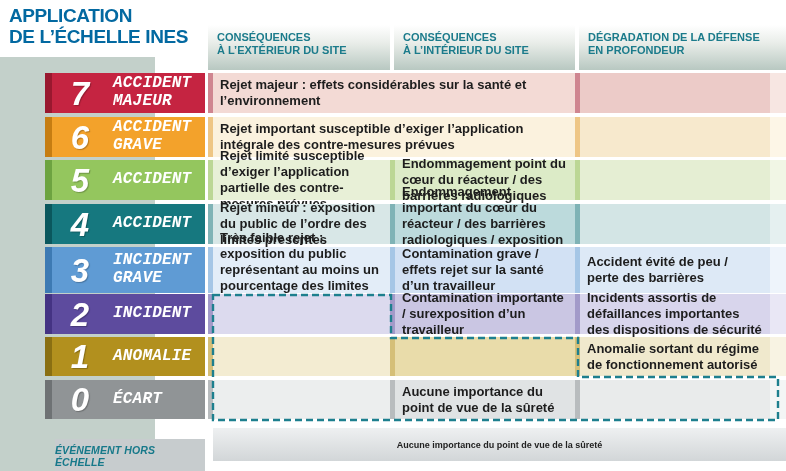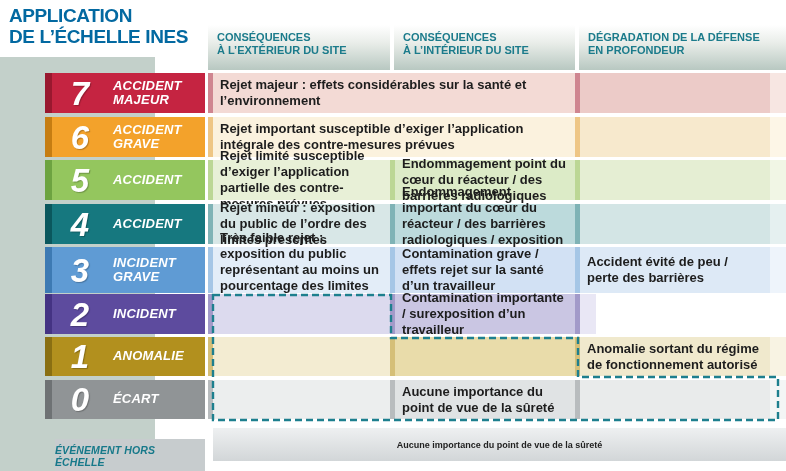--- a/index.html
+++ b/index.html
@@ -11,22 +11,22 @@
   .colhead{position:absolute;top:25px;height:45px;box-sizing:border-box;padding:6px 4px 0 9px;
          background:linear-gradient(180deg,#ffffff 0%,#e9ede9 40%,#b8c8c1 100%);
          color:#1b7b8b;font-size:11px;font-weight:bold;line-height:1.18;white-space:pre-line;}
   .h1{left:208px;width:182px;} .h2{left:394px;width:181px;} .h3{left:579px;width:207px;}
 
   .row{position:absolute;left:0;width:786px;}
   .chip{position:absolute;left:45px;width:160px;height:100%;box-sizing:border-box;
         background:var(--chip);border-left:7px solid var(--edge);display:flex;align-items:center;}
   .num{width:56px;text-align:center;color:#fff;font-size:33px;font-weight:bold;font-style:italic;
        line-height:1;text-shadow:1px 1px 1px rgba(0,0,0,0.25);}
-  .lbl{flex:1;color:#fff;font-size:13px;font-weight:bold;font-style:italic;line-height:1.1;
-       white-space:pre-line;padding-left:5px;letter-spacing:0.2px;}
+  .lbl{flex:1;color:#fff;font-size:16px;font-weight:bold;font-style:italic;line-height:1.1;
+       white-space:pre-line;padding-left:5px;letter-spacing:0.2px;font-family:Liberation Mono, monospace;}
   .band{position:absolute;left:208px;right:0;height:100%;display:flex;}
   .sep{width:5px;background:var(--sep);} .end{width:16px;background:var(--end);}
   .cell{box-sizing:border-box;display:flex;flex-direction:column;justify-content:center;
         padding:2px 7px;font-size:13px;font-weight:bold;color:#1d1d1d;line-height:1.22;}
   .c1{width:177px;background:var(--c1);} .c2{width:180px;background:var(--c2);}
   .c3{flex:1;background:var(--c3);}
   .merge .c1{width:362px;}
 
   .fchip{position:absolute;left:55px;top:403px;width:150px;height:33px;display:flex;
          align-items:center;justify-content:center;font-size:10.5px;font-weight:bold;
@@ -136,20 +136,21 @@
     <div class="chip">
       <span class="num">2</span>
       <span class="lbl">INCIDENT</span>
     </div>
     <div class="band">
       <div class="sep"></div>
       <div class="cell c1"></div>
       <div class="sep s1"></div>
       <div class="cell c2">Contamination importante / surexposition d’un travailleur</div>
       <div class="sep"></div>
+      <div class="cell c3">Incidents assortis de défaillances importantes des dispositions de sécurité</div>
       <div class="end"></div>
     </div>
   </div>
 
   <div class="row" style="top: 337px; height: 39px; --chip: #b2901e; --edge: #8a6f12; --sep: #d5bf78; --c1: #f3ecd2; --c2: #e9dcaa; --c3: #f0e9cd; --end: #f8f3e3;">
     <div class="chip">
       <span class="num">1</span>
       <span class="lbl">ANOMALIE</span>
     </div>
     <div class="band">

